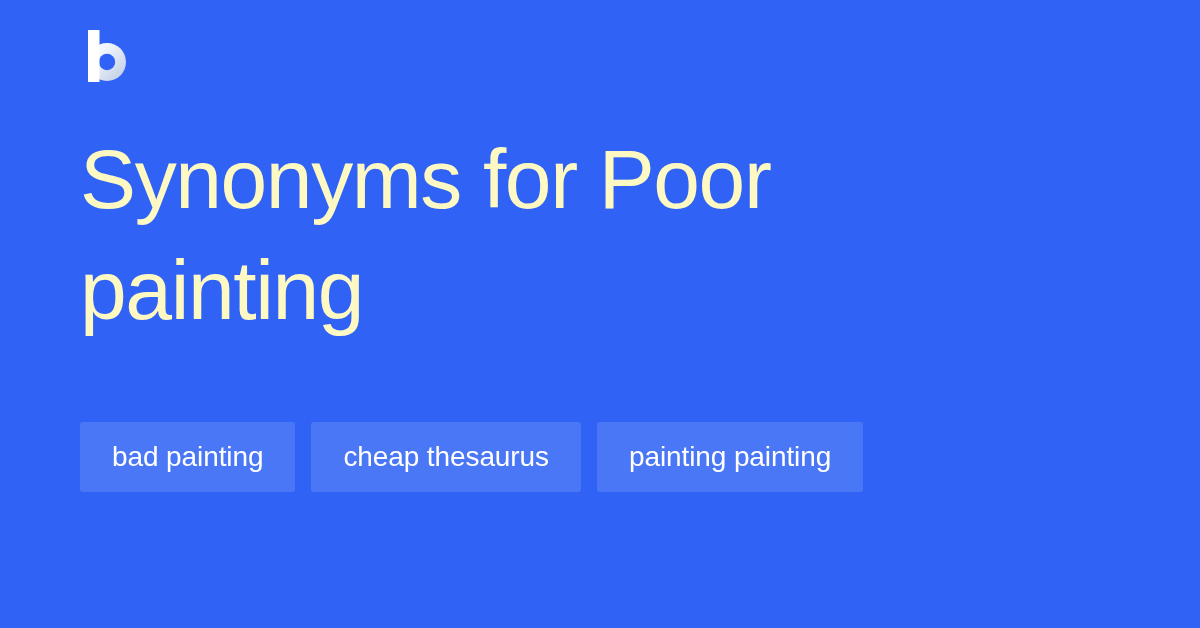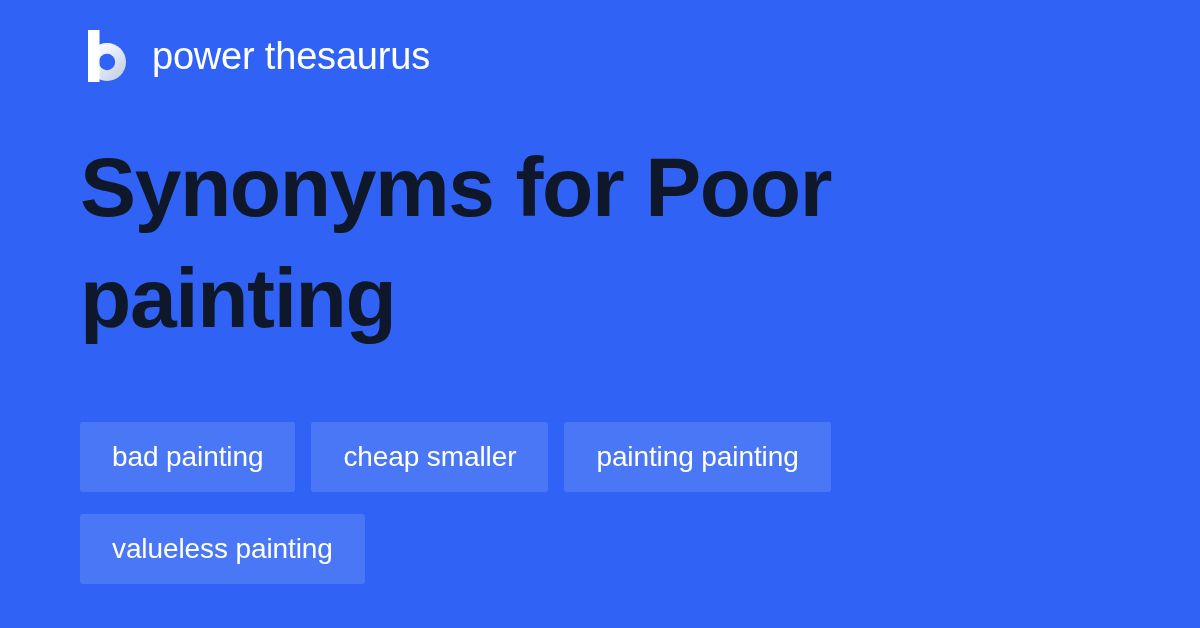--- a/index.html
+++ b/index.html
@@ -46,26 +46,26 @@
     font-weight: 400;
     letter-spacing: -0.2px;
     line-height: 1;
     white-space: nowrap;
   }
 
   
   .headline {
     position: absolute;
     left: 80px;
-    top: 132px;
+    top: 124px;
     width: 900px;
     margin: 0;
-    color: #0f172a;
+    color: #fef9c3;
     font-size: 84px;
-    font-weight: 700;
+    font-weight: 400;
     line-height: 1.32;
     letter-spacing: -1.4px;
   }
 
   
   .chips {
     position: absolute;
     left: 80px;
     top: 422px;
     width: 1000px;
@@ -105,26 +105,24 @@
           <rect x="0" y="0" width="46" height="52" fill="#000"></rect>
           <circle cx="27" cy="32" r="19" fill="#fff"></circle>
           <circle cx="27" cy="32" r="8.2" fill="#000"></circle>
         </mask>
       </defs>
 
       <rect x="0" y="0" width="46" height="52" fill="url(#bowlGrad)" mask="url(#bowlMask)"></rect>
 
       <rect x="8" y="0" width="11.5" height="52" fill="#FFFFFF"></rect>
     </svg>
-    <span class="brand-name">power thesaurus</span>
   </div>
 
   <h1 class="headline">Synonyms for Poor painting</h1>
 
   <div class="chips">
     <span class="chip">bad painting</span>
-    <span class="chip">cheap smaller</span>
+    <span class="chip">cheap thesaurus</span>
     <span class="chip">painting painting</span>
     <span class="chip-break" style="flex-basis:100%;height:0;"></span>
-    <span class="chip">valueless painting</span>
   </div>
 
 </div>
 
 </body></html>

